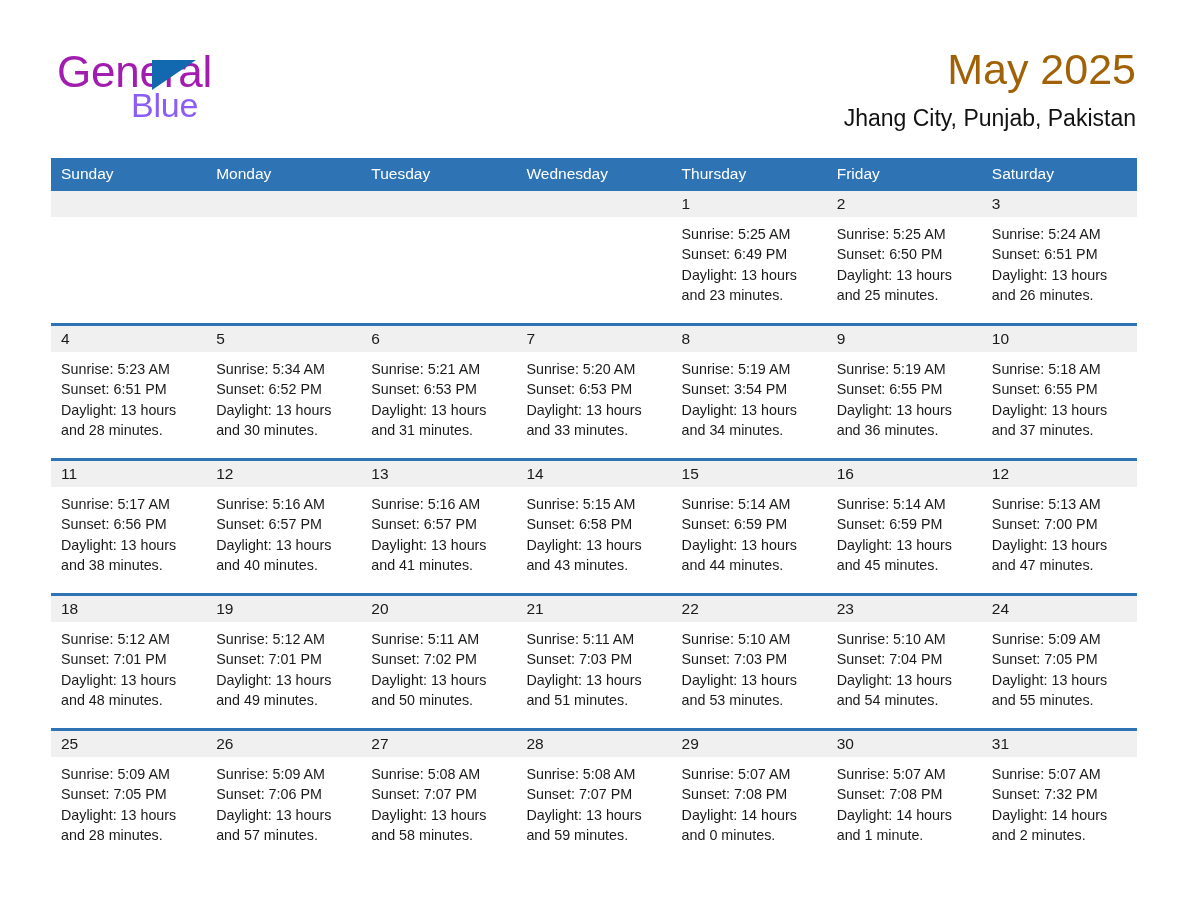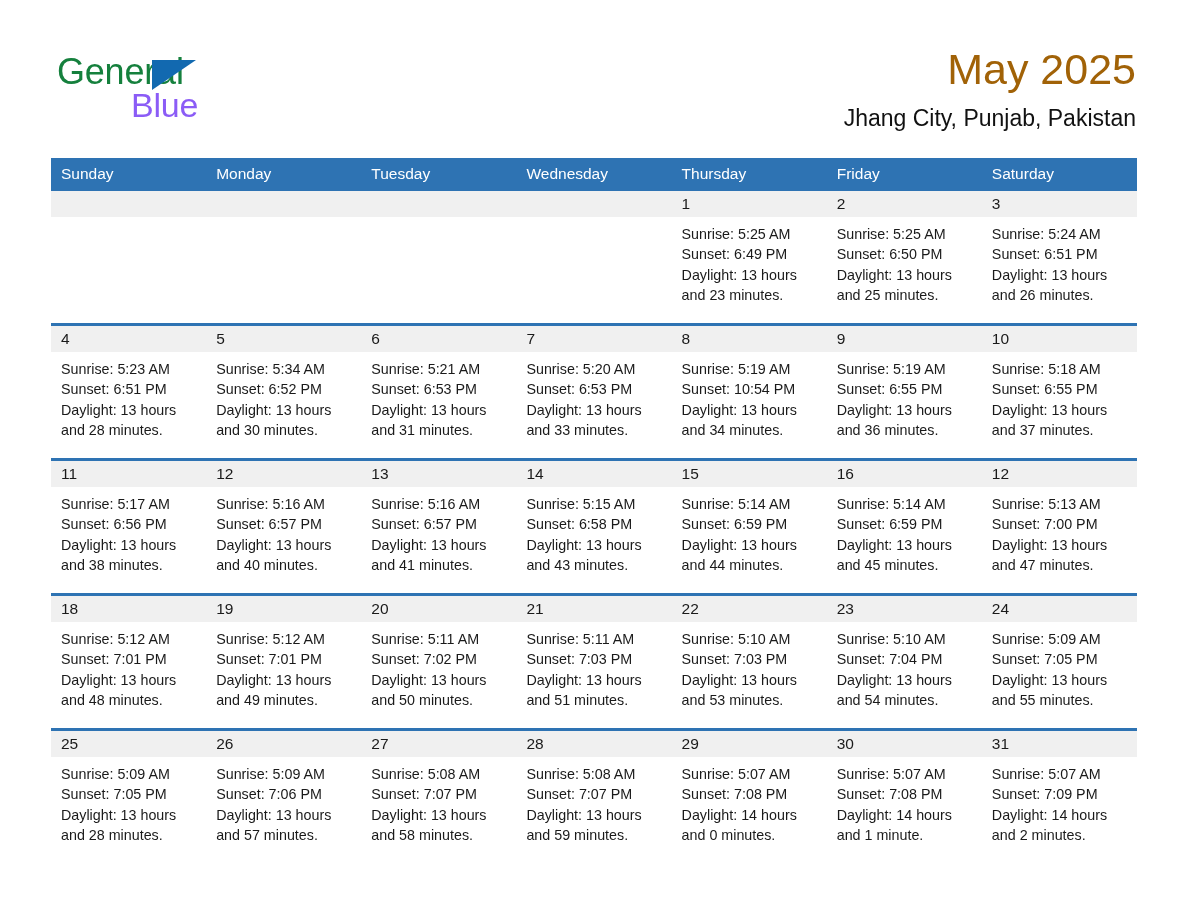--- a/index.html
+++ b/index.html
@@ -33,23 +33,23 @@
     position: absolute;
     left: 57px;
     top: 52px;
     width: 260px;
     height: 70px;
   }
   .logo-general {
     position: absolute;
     left: 0;
     top: 0;
-    font-size: 36px;
+    font-size: 44px;
     letter-spacing: -0.2px;
-    color: #15803d;
+    color: #a21caf;
     font-family: "Liberation Sans", sans-serif;
     line-height: 40px;
     white-space: nowrap;
   }
   .logo-triangle {
     position: absolute;
     left: 95px;
     top: 8px;
     width: 0;
     height: 0;
@@ -278,21 +278,21 @@
                 <div>Sunrise: 5:20 AM</div>
                 <div>Sunset: 6:53 PM</div>
                 <div>Daylight: 13 hours</div>
                 <div>and 33 minutes.</div>
               </div>
             </td>
             <td>
               <div class="daynum">8</div>
               <div class="cell-body">
                 <div>Sunrise: 5:19 AM</div>
-                <div>Sunset: 10:54 PM</div>
+                <div>Sunset: 3:54 PM</div>
                 <div>Daylight: 13 hours</div>
                 <div>and 34 minutes.</div>
               </div>
             </td>
             <td>
               <div class="daynum">9</div>
               <div class="cell-body">
                 <div>Sunrise: 5:19 AM</div>
                 <div>Sunset: 6:55 PM</div>
                 <div>Daylight: 13 hours</div>
@@ -491,21 +491,21 @@
                 <div>Sunrise: 5:07 AM</div>
                 <div>Sunset: 7:08 PM</div>
                 <div>Daylight: 14 hours</div>
                 <div>and 1 minute.</div>
               </div>
             </td>
             <td>
               <div class="daynum">31</div>
               <div class="cell-body">
                 <div>Sunrise: 5:07 AM</div>
-                <div>Sunset: 7:09 PM</div>
+                <div>Sunset: 7:32 PM</div>
                 <div>Daylight: 14 hours</div>
                 <div>and 2 minutes.</div>
               </div>
             </td>
           </tr>
         </tbody>
     </table>
   </div>
 
 </div>

